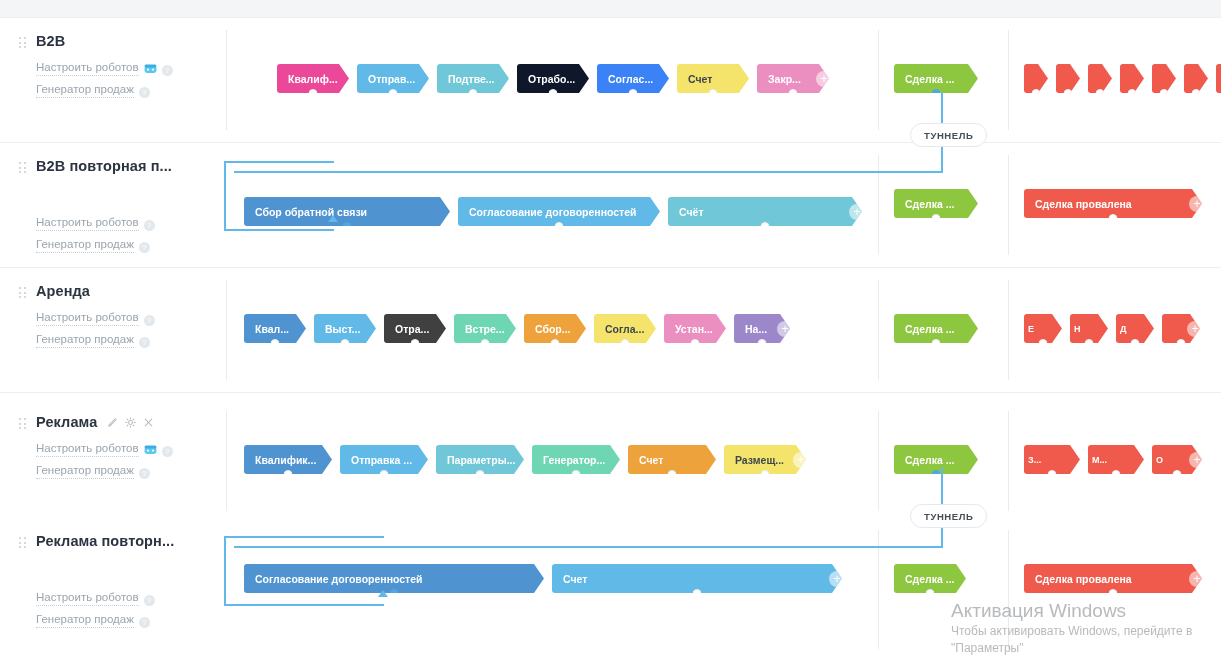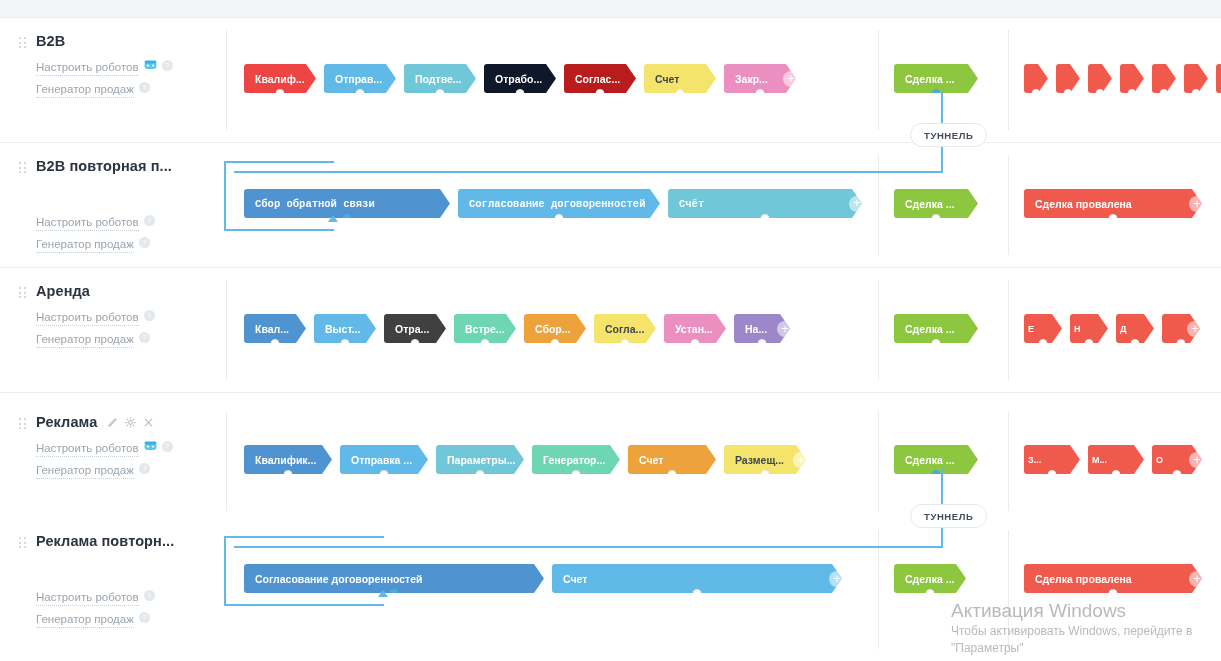--- a/index.html
+++ b/index.html
@@ -63,21 +63,21 @@
     font-weight: bold;
     color: #2b3440;
     letter-spacing: .1px;
     white-space: nowrap;
   }
   .hdr-icons { display: flex; align-items: center; gap: 7px; margin-left: 3px; }
   .hdr-icons svg { display: block; }
 
   .pipe-sub {
     margin-left: 18px;
-    display: flex; align-items: flex-start;
+    display: flex; align-items: flex-end;
     gap: 5px;
     font-size: 11.5px;
     color: #9aa5af;
     white-space: nowrap;
   }
   .pipe-sub .lbl {
     border-bottom: 1px dotted #c6ced6;
     line-height: 15px;
   }
   .q-icon {
@@ -258,37 +258,37 @@
           <span class="q-icon">?</span>
         </div>
       </div>
 
       <div class="stages-wrap">
         <div class="vdiv" style="left:8px;"></div>
         <div class="vdiv" style="left:660px;"></div>
         <div class="vdiv" style="left:790px;"></div>
 
         <div class="stage-strip" style="left:26px; top:46px;">
-          <div class="stage" style="width:72px;background:#ef4444;">
+          <div class="stage" style="width:72px;background:#ec4899;margin-left:33px;">
             <span class="lbl">Квалиф...</span>
             <span class="knob"></span>
           </div>
           <div class="stage" style="width:72px;background:#61b9e8;">
             <span class="lbl">Отправ...</span>
             <span class="knob"></span>
           </div>
           <div class="stage" style="width:72px;background:#6fc7d8;">
             <span class="lbl">Подтве...</span>
             <span class="knob"></span>
           </div>
           <div class="stage" style="width:72px;background:#0f172a;">
             <span class="lbl">Отрабо...</span>
             <span class="knob"></span>
           </div>
-          <div class="stage" style="width:72px;background:#b91c1c;">
+          <div class="stage" style="width:72px;background:#3b82f6;">
             <span class="lbl">Соглас...</span>
             <span class="knob"></span>
           </div>
           <div class="stage dark-text" style="width:72px;background:#f5e46b;">
             <span class="lbl">Счет</span>
             <span class="knob"></span>
           </div>
           <div class="stage" style="width:72px;background:#eb8fc0;">
             <span class="lbl">Закр...</span>
             <span class="knob"></span>
@@ -356,21 +356,21 @@
       </div>
 
       <div class="stages-wrap">
         <div class="vdiv" style="left:660px;"></div>
         <div class="vdiv" style="left:790px;"></div>
 
         <div class="conn-box" style="left:6px; top:18px; width:110px; height:70px;"></div>
         <div class="conn-arrow" style="left:110px; top:72px;"></div>
         <div class="conn h" style="left:6px; top:86px; width:110px;"></div>
 
-        <div class="stage-strip" style="left:26px; top:46px;font-family:Liberation Mono, monospace;">
+        <div class="stage-strip" style="left:26px; top:54px;">
           <div class="stage tunnel-src" style="width:206px;background:#4f93d1;">
             <span class="lbl">Сбор обратной связи</span>
             <span class="knob"></span>
           </div>
           <div class="stage" style="width:202px;background:#61b9e8;">
             <span class="lbl">Согласование договоренностей</span>
             <span class="knob"></span>
           </div>
           <div class="stage" style="width:194px;background:#6fc7d8;">
             <span class="lbl">Счёт</span>

